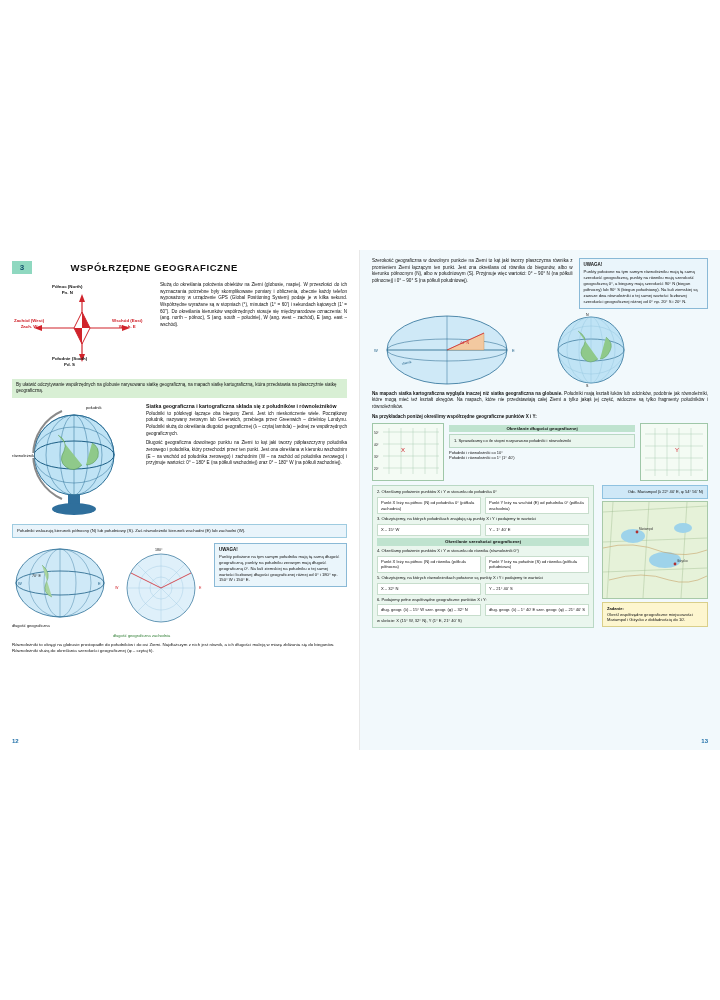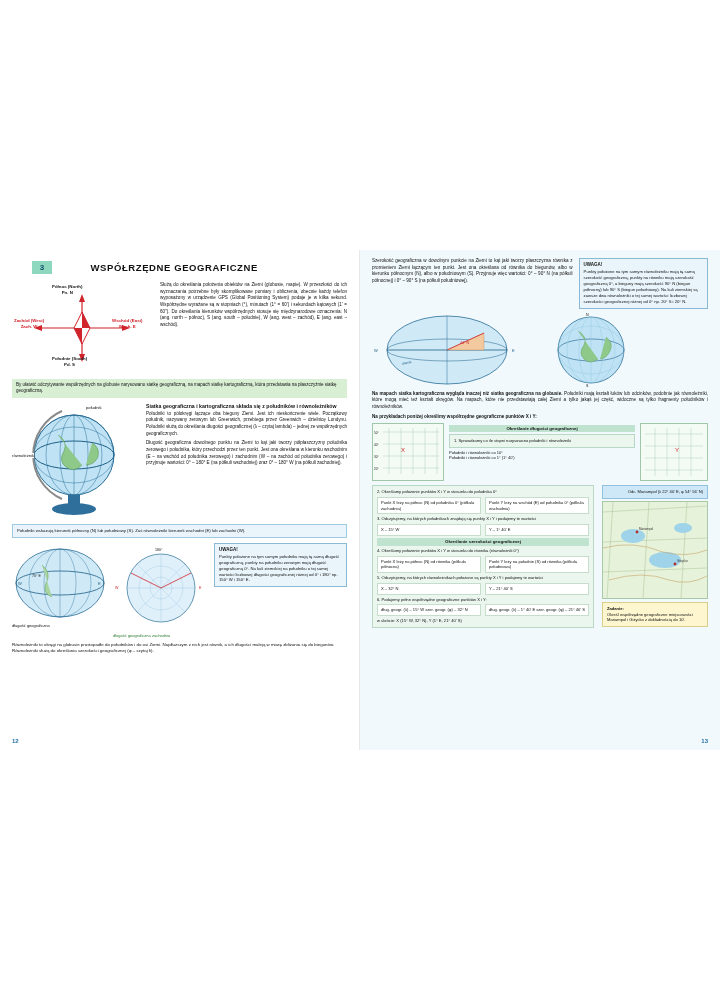--- a/index.html
+++ b/index.html
@@ -25,21 +25,21 @@
   
   .chapnum{
     display:inline-block;width:20px;height:13px;background:#8fd8c0;
     color:#13506b;font-size:8px;font-weight:bold;text-align:center;line-height:13px;
     vertical-align:middle;
   }
   .title{
     display:inline-block;font-size:9.5px;font-weight:bold;letter-spacing:.6px;
     margin-left:34px;vertical-align:middle;
   }
-  .hdr-row{margin-bottom:6px;margin-left:20px;}
+  .hdr-row{margin-bottom:6px;}
   
   .p{font-size:4.6px;line-height:1.45;text-align:justify;margin:0 0 3px 0;}
   .p b{font-weight:bold;}
   .sec-h{font-size:5.2px;font-weight:bold;margin:0 0 2px 0;}
   
   .l-top{display:flex;gap:8px;}
   .compass-box{width:140px;height:92px;position:relative;}
   .cp-label{position:absolute;font-size:4.4px;font-weight:bold;text-align:center;line-height:1.25;}
   .cp-n{left:40px;top:2px;color:#111;}
   .cp-s{left:40px;top:74px;color:#111;}

